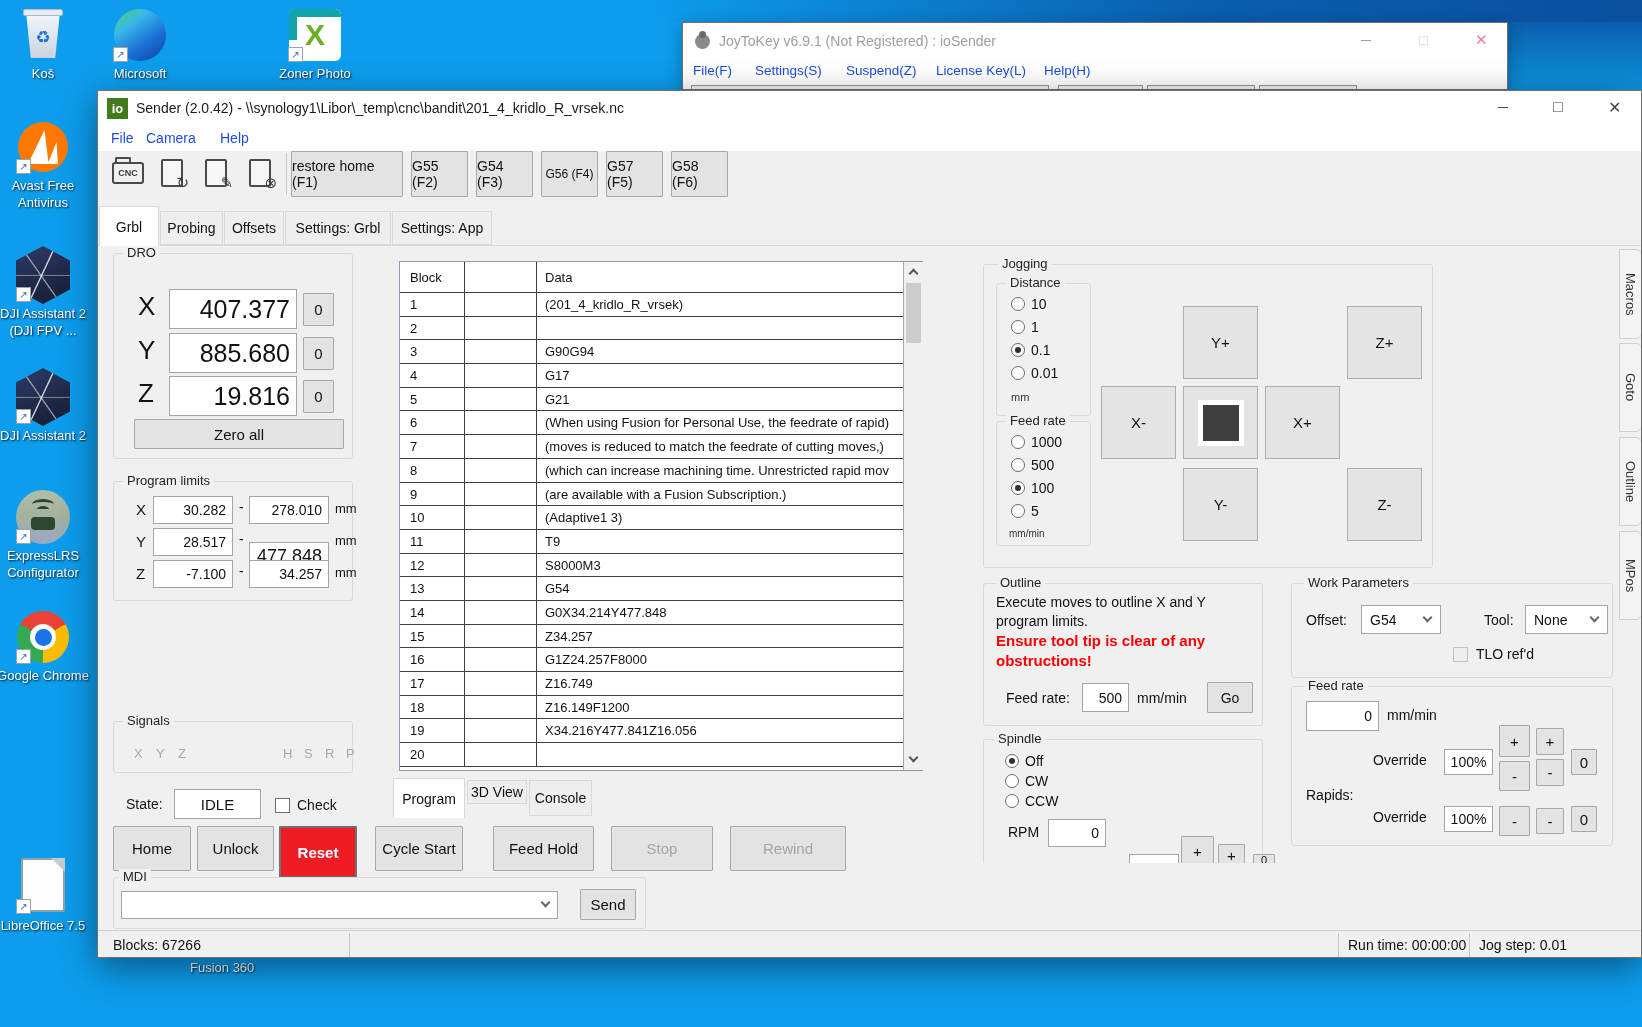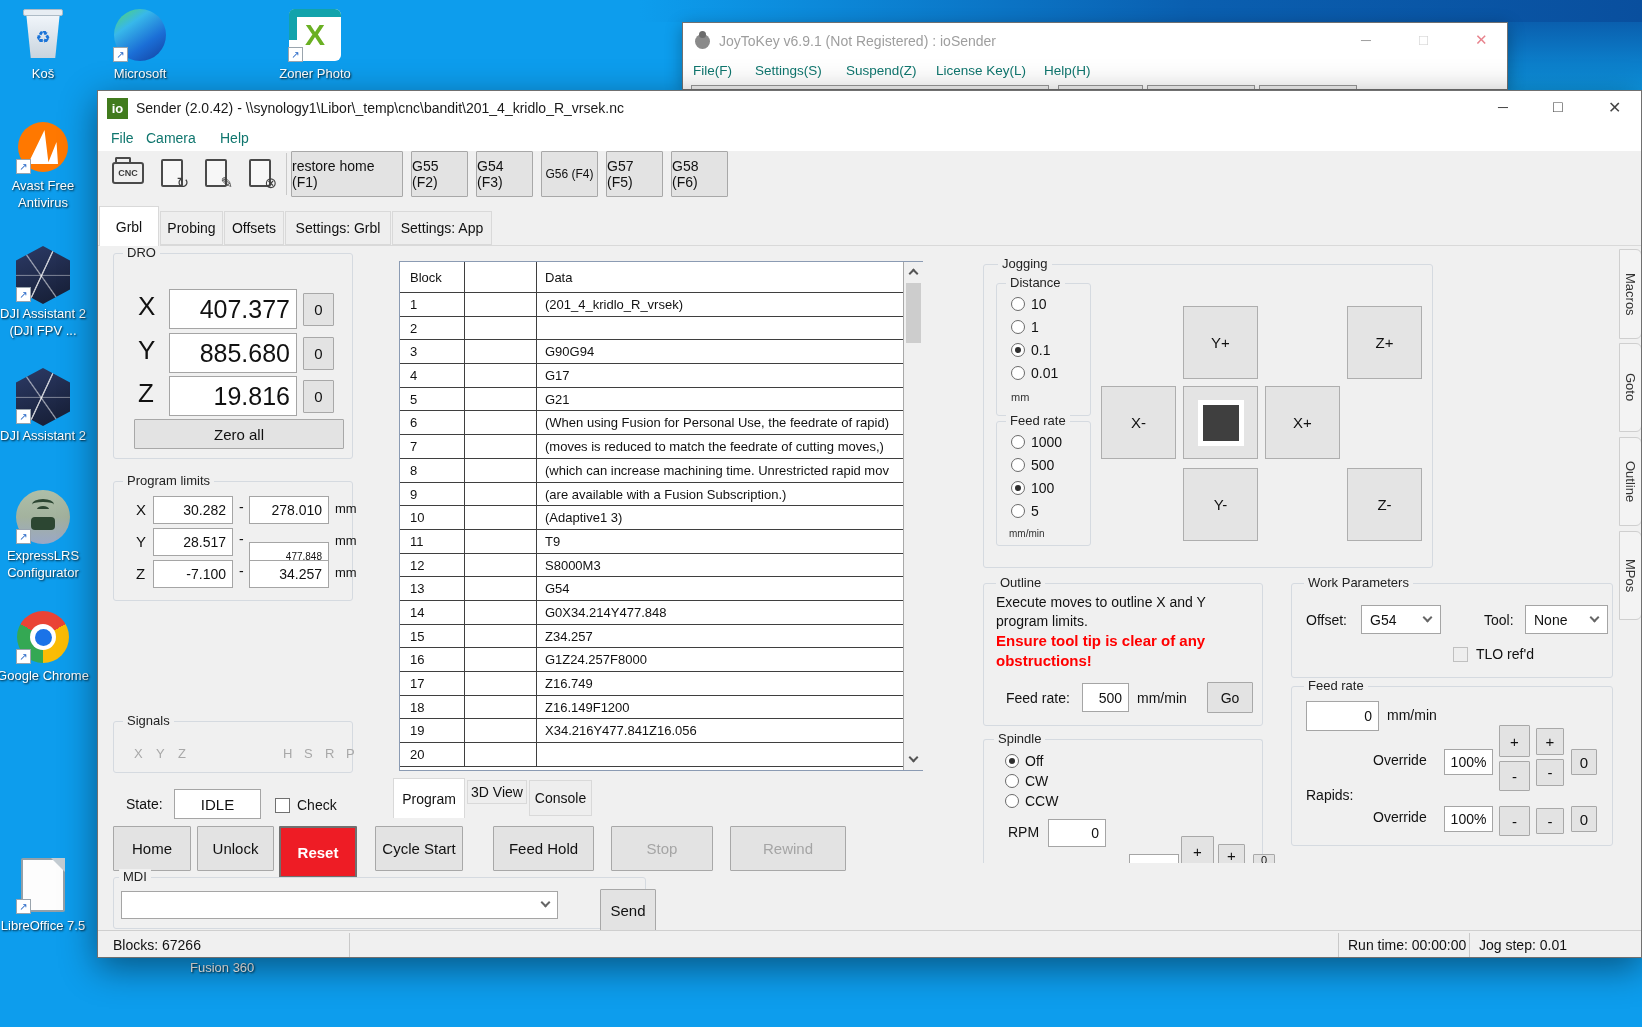--- a/index.html
+++ b/index.html
@@ -58,21 +58,21 @@
   .fold{width:32px;height:22px;border:2px solid #4a4a4a;border-radius:3px;position:relative;display:flex;align-items:center;justify-content:center;font-size:9px;font-weight:bold;color:#3a3a3a}
   .fold::before{content:"";position:absolute;top:-7px;left:1px;width:12px;height:5px;border:2px solid #4a4a4a;border-bottom:none;border-radius:2px 2px 0 0}
   .doc{width:22px;height:28px;border:2px solid #4a4a4a;border-radius:2px;position:relative;background:#f7f7f7}
   .doc .g{position:absolute;bottom:-7px;right:-8px;font-size:15px;color:#3f3f3f}
   .grow{display:flex;border-bottom:1px solid #3f3f3f;height:23.7px;font-size:13px;background:#fff}
   .gc1{width:65px;border-right:1px solid #3f3f3f;padding:4px 0 0 10px}
   .gc2{width:72px;border-right:1px solid #3f3f3f}
   .gc3{flex:1;padding:4px 0 0 8px;white-space:nowrap;overflow:hidden}
   .vtab{position:absolute;width:23px;background:#f3f3f3;border:1px solid #cfcfcf;border-radius:0 6px 6px 0;display:flex;align-items:center;justify-content:center;writing-mode:vertical-rl;font-size:13px;color:#333}
   .jbtn{position:absolute;width:75px;height:73px;background:#e4e4e4;border:1px solid #aeaeae;display:flex;align-items:center;justify-content:center;font-size:15px}
-  .menuitem{position:absolute;font-size:14px;color:#0f766e;white-space:nowrap}
+  .menuitem{position:absolute;font-size:14px;color:#1d4ed8;white-space:nowrap}
 </style>
 </head>
 <body>
 
 <div id="screen">
 
   <div class="abs" style="left:640px;top:0;width:1002px;height:22px;background:linear-gradient(90deg,#0d9ded,#0a5fb0 55%,#094f9e)"></div>
   <div class="abs" style="left:1508px;top:22px;width:134px;height:68px;background:linear-gradient(180deg,#0a5fae,#0d93dd)"></div>
 
   <div class="dicon" style="left:-5px;top:8px">
@@ -231,21 +231,21 @@
     <div class="grp" style="left:15px;top:390px;width:240px;height:120px"></div>
     <span class="gbl" style="left:25px;top:382px">Program limits</span>
     <span class="lbl" style="left:38px;top:410px;font-size:15px">X</span>
     <div class="ibox num" style="left:55px;top:405px;width:80px;height:28px;font-size:14px">30.282</div>
     <span class="lbl" style="left:141px;top:408px">-</span>
     <div class="ibox num" style="left:151px;top:405px;width:80px;height:28px;font-size:14px">278.010</div>
     <span class="lbl" style="left:237px;top:410px;font-size:13px">mm</span>
     <span class="lbl" style="left:38px;top:442px;font-size:15px">Y</span>
     <div class="ibox num" style="left:55px;top:437px;width:80px;height:28px;font-size:14px">28.517</div>
     <span class="lbl" style="left:141px;top:440px">-</span>
-    <div class="ibox num" style="left:151px;top:451px;width:80px;height:28px;font-size:10px">477.848</div>
+    <div class="ibox num" style="left:151px;top:451px;width:80px;height:28px;font-size:18px">477.848</div>
     <span class="lbl" style="left:237px;top:442px;font-size:13px">mm</span>
     <span class="lbl" style="left:38px;top:474px;font-size:15px">Z</span>
     <div class="ibox num" style="left:55px;top:469px;width:80px;height:28px;font-size:14px">-7.100</div>
     <span class="lbl" style="left:141px;top:472px">-</span>
     <div class="ibox num" style="left:151px;top:469px;width:80px;height:28px;font-size:14px">34.257</div>
     <span class="lbl" style="left:237px;top:474px;font-size:13px">mm</span>
 
     <div class="grp" style="left:15px;top:630px;width:240px;height:52px"></div>
     <span class="gbl" style="left:25px;top:622px">Signals</span>
     <span class="lbl" style="left:36px;top:655px;font-size:13px;color:#a8a8a8">X</span>
@@ -266,21 +266,21 @@
     <div class="wbtn reset" style="left:181px;top:735px;width:78px;height:52px">Reset</div>
     <div class="wbtn" style="left:277px;top:735px;width:88px;height:45px">Cycle Start</div>
     <div class="wbtn" style="left:395px;top:735px;width:101px;height:45px">Feed Hold</div>
     <div class="wbtn disab" style="left:513px;top:735px;width:102px;height:45px">Stop</div>
     <div class="wbtn disab" style="left:632px;top:735px;width:116px;height:45px">Rewind</div>
 
     <div class="grp" style="left:15px;top:786px;width:533px;height:52px"></div>
     <span class="gbl" style="left:21px;top:778px">MDI</span>
     <div class="ibox" style="left:23px;top:800px;width:437px;height:28px"></div>
     <span class="chev abs" style="left:444px;top:808px"></span>
-    <div class="wbtn" style="left:502px;top:798px;width:56px;height:42px">Send</div>
+    <div class="wbtn" style="left:482px;top:798px;width:56px;height:31px">Send</div>
 
     <div class="abs" style="left:301px;top:170px;width:524px;height:510px;background:#fff;border:1px solid #8b9bb3">
       <div class="grow" style="height:31px;font-size:13px">
         <span class="gc1" style="padding-top:8px">Block</span>
         <span class="gc2"></span>
         <span class="gc3" style="padding-top:8px">Data</span>
       </div>
       <div class="grow">
           <span class="gc1">1</span>
           <span class="gc2"></span>

